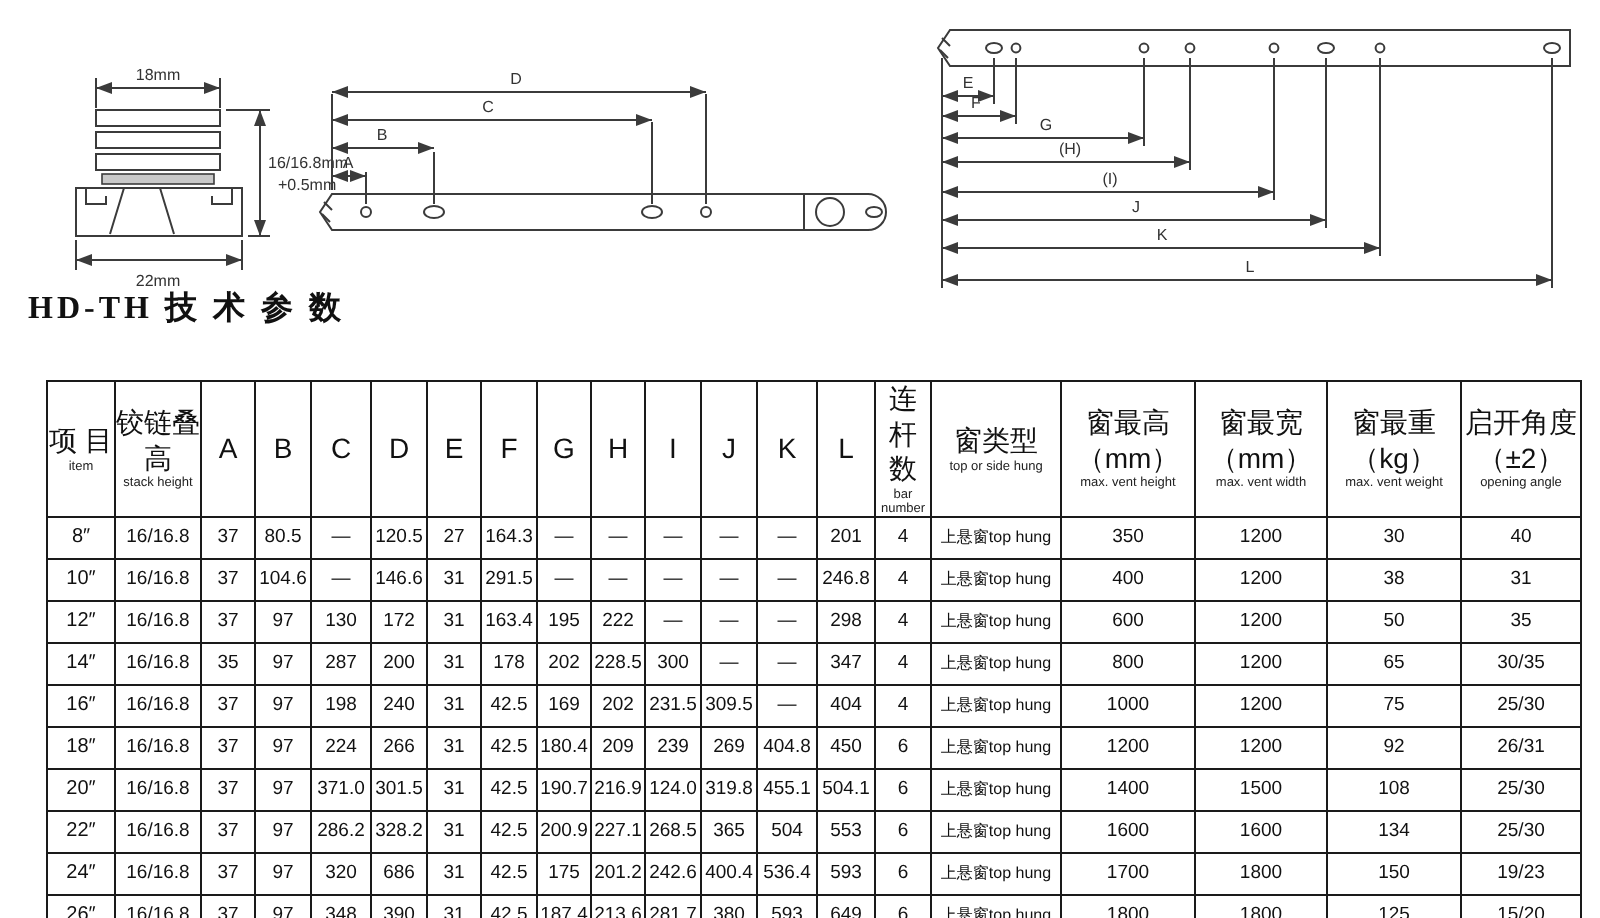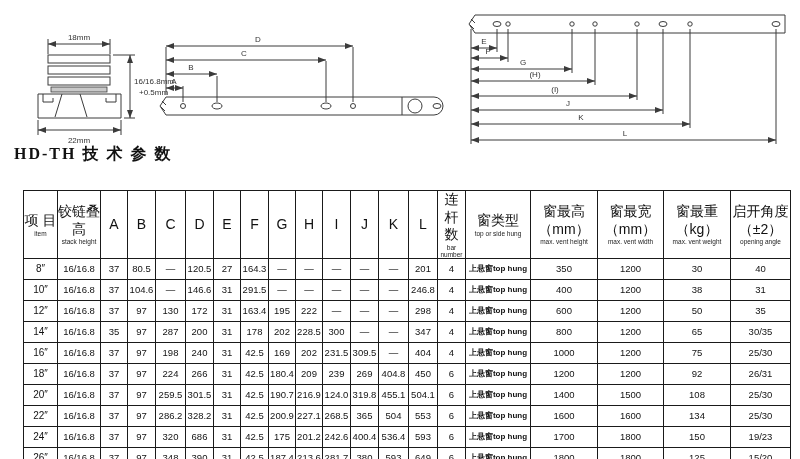--- a/index.html
+++ b/index.html
@@ -23,21 +23,21 @@
   table.spec th,table.spec td{
     border:1px solid #1a1a1a;text-align:center;vertical-align:middle;
     padding:0;overflow:hidden;
   }
   table.spec thead th{height:40px;font-weight:normal;}
   table.spec thead th.letter{font-size:14px;}
   .hcn{font-size:14px;font-weight:normal;line-height:1.25;}
   .hen{font-size:6.5px;color:#222;line-height:1.1;white-space:normal;font-weight:normal;}
   table.spec tbody td{height:20px;font-size:9.5px;white-space:nowrap;}
   table.spec tbody td.item{font-size:10px;}
-  table.spec tbody td.wtype{font-size:8px;font-weight:bold;}
+  table.spec tbody td.wtype{font-size:8px;}
 </style>
 </head>
 <body>
 
 <svg class="diag" style="left:18px;top:28px" width="162" height="118" viewBox="0 0 162 118">
   <defs>
     <marker id="ae1" markerWidth="9" markerHeight="7" refX="8" refY="3" orient="auto" markerUnits="userSpaceOnUse">
       <path d="M0,0L8,3L0,6Z" fill="#3b3b3b"></path>
     </marker>
     <marker id="as1" markerWidth="9" markerHeight="7" refX="8" refY="3" orient="auto-start-reverse" markerUnits="userSpaceOnUse">
@@ -361,21 +361,21 @@
         <td>1200</td>
         <td>1200</td>
         <td>92</td>
         <td>26/31</td>
       </tr>
       <tr>
         <td class="item">20″</td>
         <td>16/16.8</td>
         <td>37</td>
         <td>97</td>
-        <td>259.5</td>
+        <td>371.0</td>
         <td>301.5</td>
         <td>31</td>
         <td>42.5</td>
         <td>190.7</td>
         <td>216.9</td>
         <td>124.0</td>
         <td>319.8</td>
         <td>455.1</td>
         <td>504.1</td>
         <td>6</td>

